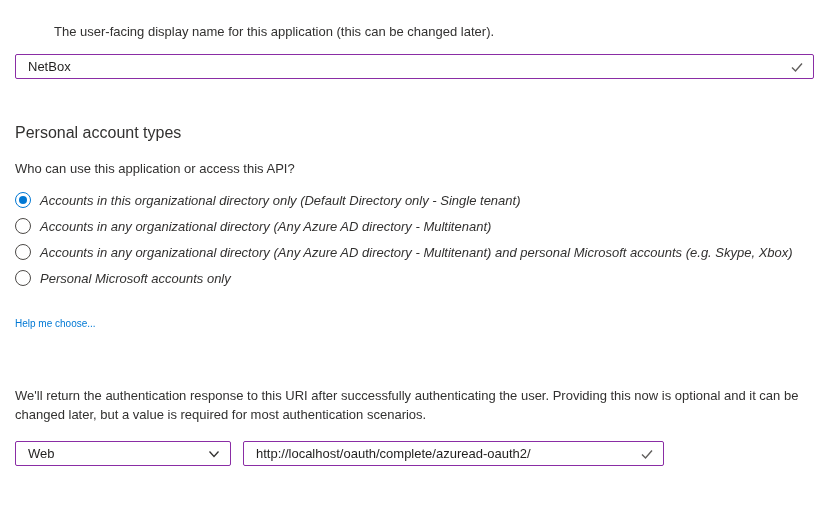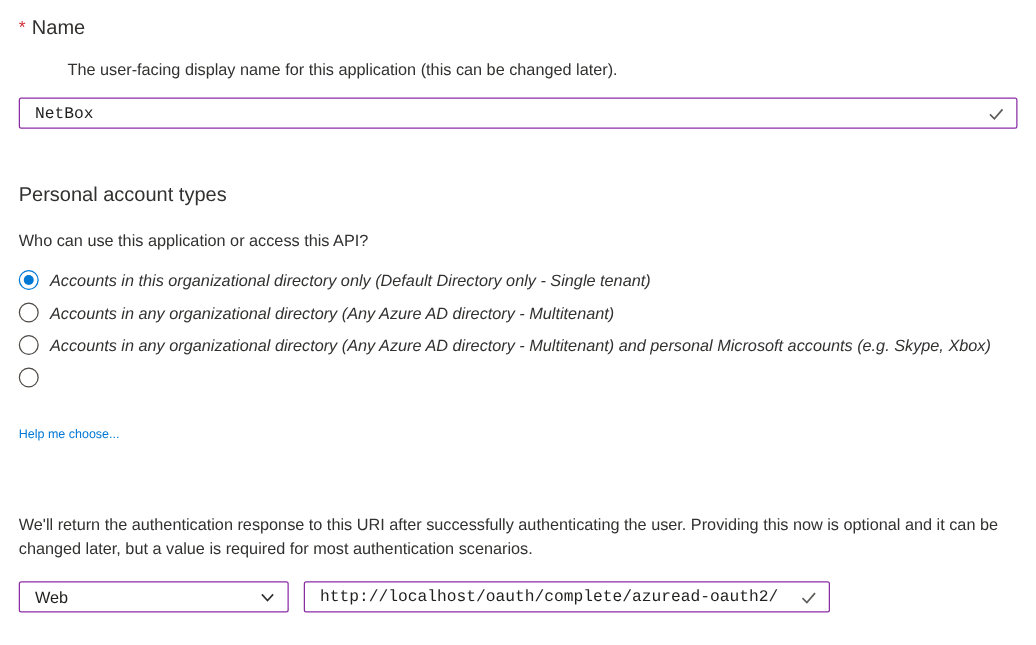--- a/index.html
+++ b/index.html
@@ -30,21 +30,21 @@
 
   .field-wrap { position: relative; }
 
   .text-field {
     width: 100%;
     height: 25px;
     border: 1px solid #8a2da5;
     border-radius: 2px;
     padding: 0 30px 0 12px;
     font-size: 13px;
-    font-family: Liberation Mono, monospace;
+    font-family: Liberation Sans, sans-serif;
     color: #201f1e;
     outline: none;
     background: #fff;
   }
 
   .name-field-wrap { margin-top: 13px; }
 
   .check-icon {
     position: absolute;
     right: 9px;
@@ -137,23 +137,20 @@
     width: 14px; height: 14px;
     pointer-events: none;
   }
   .uri-field-wrap { width: 421px; }
 </style>
 </head>
 <body>
 
 <div class="page">
 
-  <div class="section-title">
-    <span class="required-star">*</span><span>Name</span>
-  </div>
 
   <div class="desc">The user-facing display name for this application (this can be changed later).</div>
 
   <div class="field-wrap name-field-wrap">
     <input class="text-field" type="text" value="NetBox" style="">
     <svg class="check-icon" viewBox="0 0 16 16">
       <polyline points="3,8.5 6.5,12 13,4.5" fill="none" stroke="#605e5c" stroke-width="1.4"></polyline>
     </svg>
   </div>
 
@@ -169,20 +166,21 @@
       <label class="radio-row">
         <input type="radio" name="accountType" style="">
         <span class="radio-label">Accounts in any organizational directory (Any Azure AD directory - Multitenant)</span>
       </label>
       <label class="radio-row">
         <input type="radio" name="accountType" style="">
         <span class="radio-label">Accounts in any organizational directory (Any Azure AD directory - Multitenant) and personal Microsoft accounts (e.g. Skype, Xbox)</span>
       </label>
       <label class="radio-row">
         <input type="radio" name="accountType" style="">
+        <span class="radio-label">Personal Microsoft accounts only</span>
       </label>
     </div>
 
     <a class="help-link" href="#">Help me choose...</a>
   </div>
 
   <div class="redirect-section">
     <div class="redirect-desc">We'll return the authentication response to this URI after successfully authenticating the user. Providing this now is optional and it can be changed later, but a value is required for most authentication scenarios.</div>
 
     <div class="uri-row">

